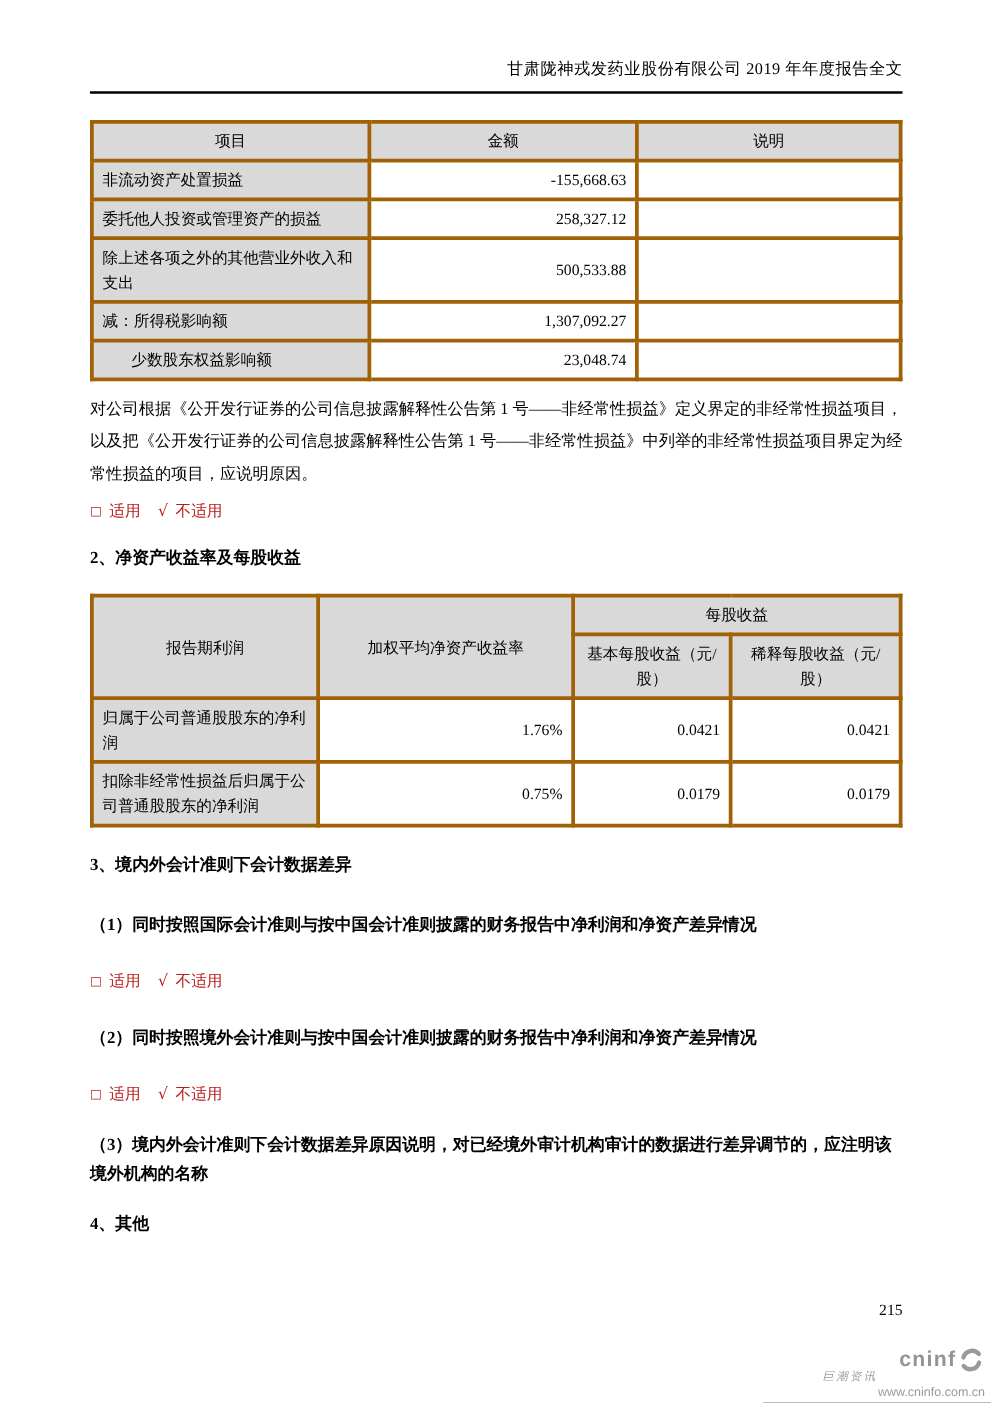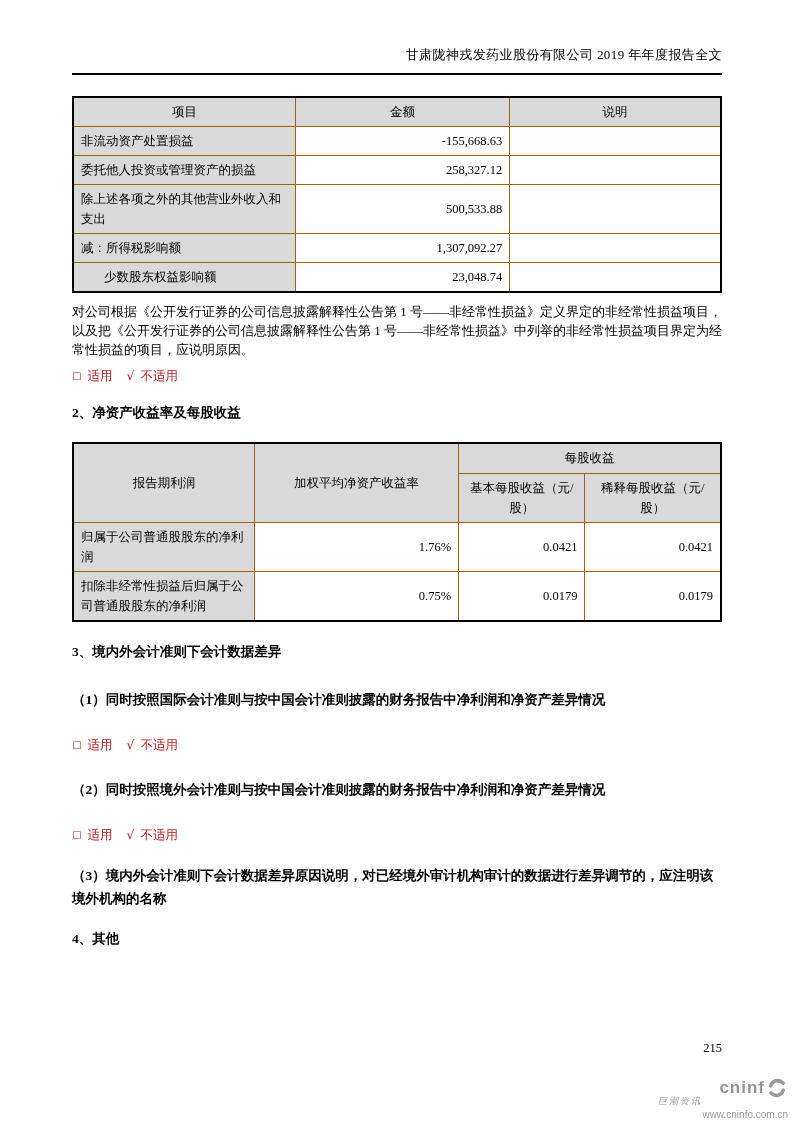--- a/index.html
+++ b/index.html
@@ -14,38 +14,38 @@
 
   
   .doc-header {
     padding-top:46px; padding-bottom:10px;
     text-align:right; font-size:13px; line-height:17px;
     border-bottom:2px solid #000; letter-spacing:0.4px;
   }
 
   
   table { border-collapse:collapse; width:100%; font-size:12.5px; table-layout:fixed; }
-  th, td { border:1px solid #a16207; padding:4px 7px; vertical-align:middle; line-height:20px; }
+  th, td { border:3px solid #a16207; padding:4px 7px; vertical-align:middle; line-height:20px; }
   th { background:#d9d9d9; font-weight:normal; text-align:center; height:27px; }
   .t1 { margin-top:21px; border:2px solid #000; }
   .t1 td { height:27px; }
   .t1 .c-item { background:#d9d9d9; text-align:left; }
   .t1 .c-amount { text-align:right; background:#fff; }
   .t1 .c-note { background:#fff; }
   .t1 .indent { padding-left:30px; }
   .t1 .total-note { background:#d9d9d9; text-align:center; }
 
   .t2 { margin-top:20px; border:2px solid #000; }
   .t2 th { height:30px; }
   .t2 td { height:33px; }
   .t2 .c-item { background:#d9d9d9; text-align:left; }
   .t2 .num { text-align:right; background:#fff; }
 
   
-  .para { margin-top:9px; font-size:13px; line-height:19px; text-align:justify;font-family:Liberation Serif, serif; }
+  .para { margin-top:9px; font-size:13px; line-height:26px; text-align:justify;font-family:Liberation Serif, serif; }
   .apply { margin-top:9px; font-size:12.5px; color:#b91c1c; }
   .apply .box { font-family:"DejaVu Sans",sans-serif; font-size:10px; margin-right:6px; position:relative; top:-1px; }
   .apply .check { font-family:"DejaVu Sans",sans-serif; margin:0 6px 0 14px; }
   .h-sec { margin-top:19px; font-size:13.5px; font-weight:bold; }
   .h-sub { margin-top:27px; font-size:13.5px; font-weight:bold; line-height:23px; }
   .mt-lg { margin-top:26px; }
 
   
   .page-number { position:absolute; top:1041px; right:71px; font-size:12.5px; }
   .logo { position:absolute; top:1078px; right:3px; width:132px; color:#9a9a9a; }

